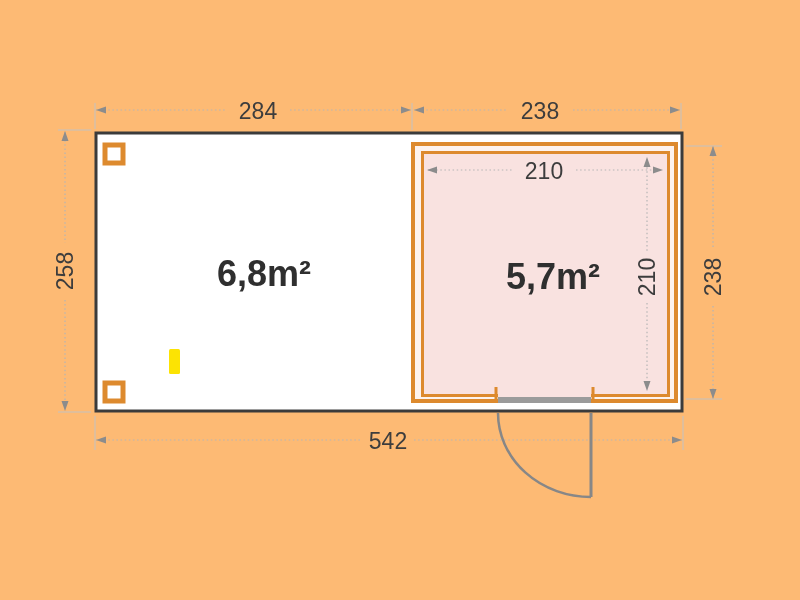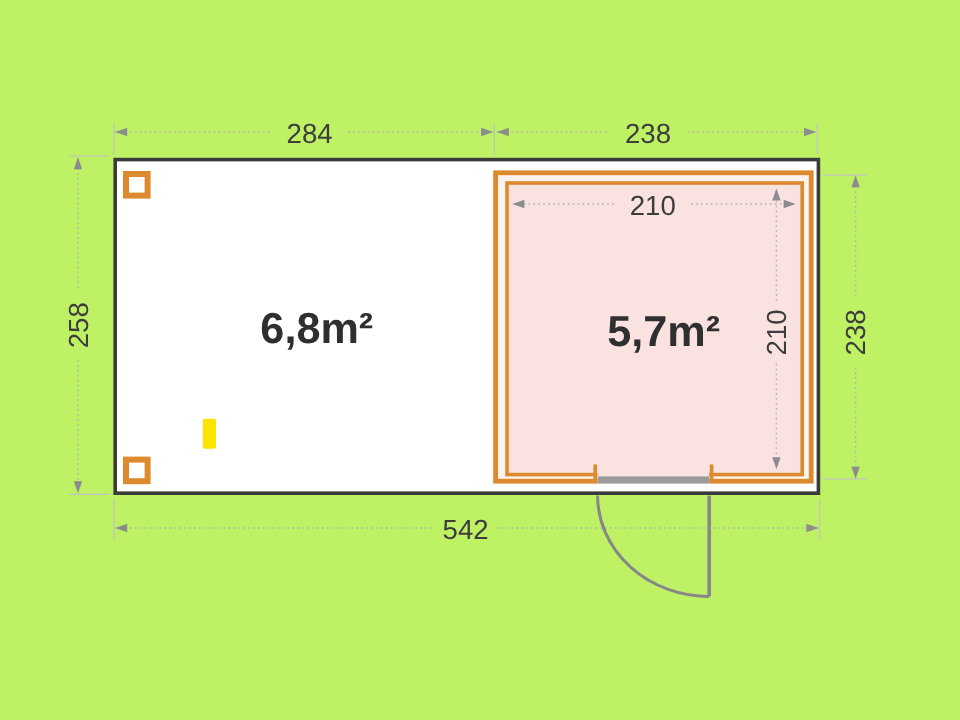--- a/index.html
+++ b/index.html
@@ -1,16 +1,16 @@
 <!DOCTYPE html>
 <html><head>
 <meta charset="utf-8">
 <style>
   html,body{margin:0;padding:0;background:#ffffff;}
-  .canvas{position:relative;width:800px;height:600px;background:#bef264;overflow:hidden;
+  .canvas{position:relative;width:800px;height:600px;background:#fdba74;overflow:hidden;
           font-family:"Liberation Sans", sans-serif;}
   svg{display:block;}
   .dim-line{stroke:#b5b5b5;stroke-width:1.2;stroke-dasharray:1.5 2.6;fill:none;}
   .ext-line{stroke:#c2c2c2;stroke-width:1;fill:none;}
   .arrow{fill:#8c8c8c;stroke:none;}
   .dim-text{font-size:23px;fill:#3d3d3d;font-weight:400;}
   .area-text{font-size:36px;fill:#2f2f2f;font-weight:600;}
 </style>
 </head>
 <body>

